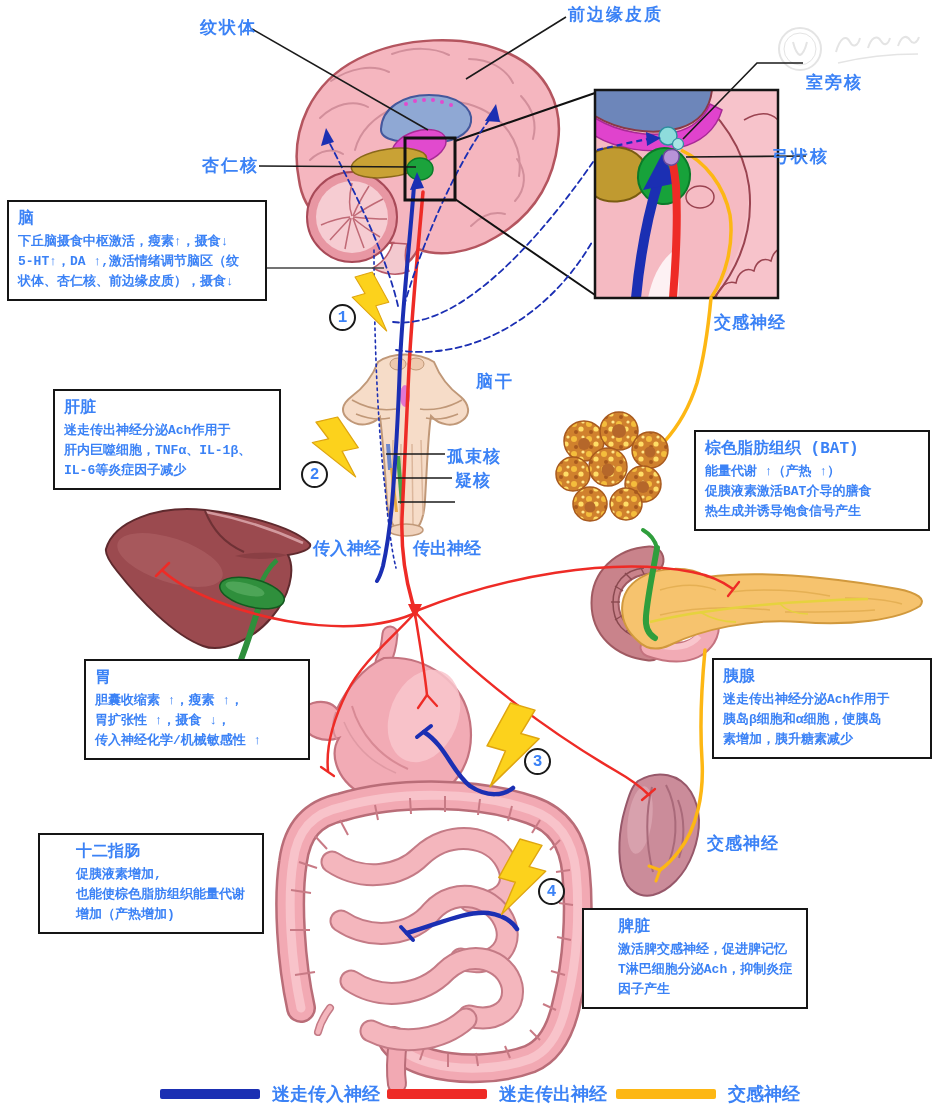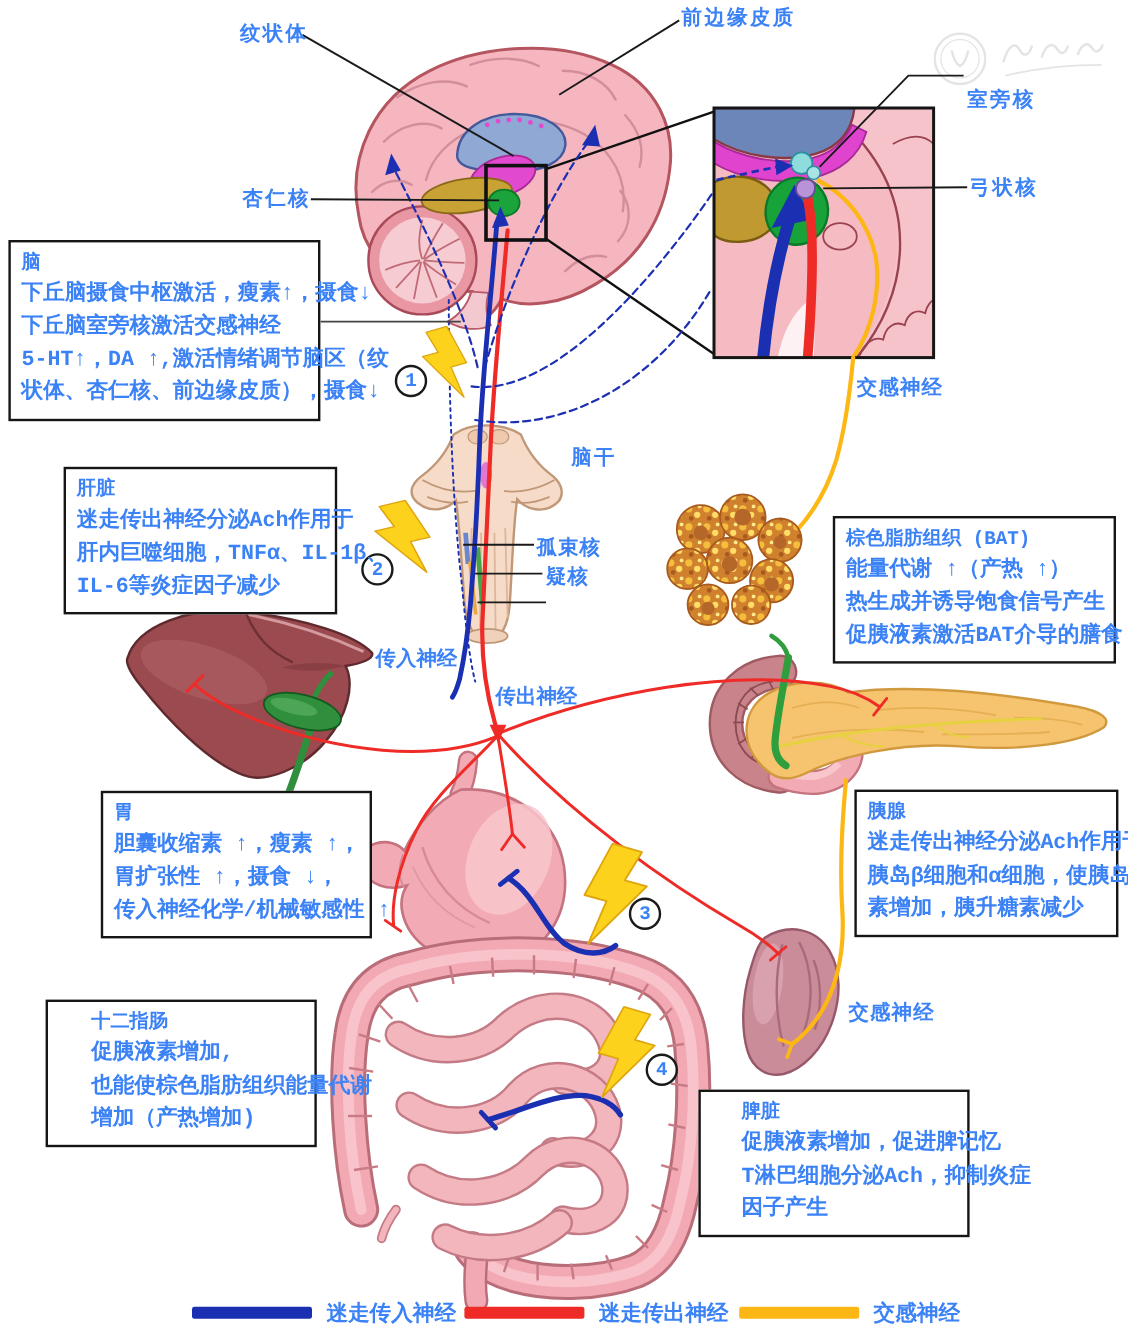--- a/index.html
+++ b/index.html
@@ -3,21 +3,21 @@
 <meta charset="utf-8">
 <style>
   html,body{margin:0;padding:0;background:#fff;}
   .stage{position:relative;width:940px;height:1112px;background:#fff;overflow:hidden;
          font-family:Liberation Mono, monospace;color:#3b82f6;}
   .stage svg.art{position:absolute;left:0;top:0;}
   .lbl{position:absolute;font-weight:700;font-size:17px;letter-spacing:2px;white-space:nowrap;}
   .lbl.sm{font-size:17px;letter-spacing:1px;}
   .box{position:absolute;background:#fff;border:2.5px solid #151515;padding:5px 9px 7px;line-height:1.52;box-sizing:border-box;}
   .box .t{font-size:16px;font-weight:700;margin-bottom:1px;}
-  .box .l{font-size:18px;font-weight:700;white-space:nowrap;}
+  .box .l{font-size:13px;font-weight:700;white-space:nowrap;}
   .num{position:absolute;width:27px;height:27px;border:2.5px solid #1a1a1a;border-radius:50%;
        background:#fff;display:flex;align-items:center;justify-content:center;
        font-size:16px;font-weight:700;box-sizing:border-box;}
   .legend-item{position:absolute;display:flex;align-items:center;gap:12px;font-size:18px;font-weight:700;}
   .legend-bar{width:100px;height:10px;border-radius:2px;display:inline-block;}
 </style>
 </head>
 <body>
 
 <div class="stage">
@@ -326,54 +326,53 @@
     <path d="M26,0 L50,7 L36,30 L54,35 L6,82 L21,47 L3,42 Z" transform="translate(361,417) scale(-0.9,0.73)"></path>
     <path d="M26,0 L50,7 L36,30 L54,35 L6,82 L21,47 L3,42 Z" transform="translate(484,703) scale(1.02)"></path>
     <path d="M26,0 L50,7 L36,30 L54,35 L6,82 L21,47 L3,42 Z" transform="translate(496,839) scale(0.92)"></path>
   </g>
 </svg>
 
 <div class="lbl" style="left:200px;top:16px;">纹状体</div>
 <div class="lbl" style="left:568px;top:3px;">前边缘皮质</div>
 <div class="lbl" style="left:202px;top:154px;">杏仁核</div>
 <div class="lbl" style="left:806px;top:53px;margin-top:18px;">室旁核</div>
-<div class="lbl" style="left:808px;top:145px;">弓状核</div>
+<div class="lbl" style="left:772px;top:145px;">弓状核</div>
 <div class="lbl" style="left:714px;top:311px;letter-spacing:1px;">交感神经</div>
 <div class="lbl" style="left:476px;top:370px;">脑干</div>
 <div class="lbl sm" style="left:447px;top:445px;">孤束核</div>
 <div class="lbl sm" style="left:455px;top:469px;">疑核</div>
 <div class="lbl" style="left:313px;top:537px;letter-spacing:0;">传入神经</div>
-<div class="lbl" style="left:413px;top:537px;letter-spacing:0;margin-top:32px;">传出神经</div>
+<div class="lbl" style="left:413px;top:537px;letter-spacing:0;">传出神经</div>
 <div class="lbl" style="left:707px;top:832px;letter-spacing:1px;">交感神经</div>
 
 <div class="num" style="left:329px;top:304px;">1</div>
 <div class="num" style="left:301px;top:461px;">2</div>
 <div class="num" style="left:524px;top:748px;">3</div>
 <div class="num" style="left:538px;top:878px;">4</div>
 
 <div class="box" style="left:7px;top:200px;width:260px;">
   <div class="t">脑</div>
   <div class="l">下丘脑摄食中枢激活，瘦素↑，摄食↓</div>
-  <div class="l">下丘脑室旁核激活交感神经</div>
   <div class="l">5-HT↑，DA ↑,激活情绪调节脑区（纹</div>
   <div class="l">状体、杏仁核、前边缘皮质），摄食↓</div>
 </div>
 
 <div class="box" style="left:53px;top:389px;width:228px;">
   <div class="t">肝脏</div>
   <div class="l">迷走传出神经分泌Ach作用于</div>
   <div class="l">肝内巨噬细胞，TNFα、IL-1β、</div>
   <div class="l">IL-6等炎症因子减少</div>
 </div>
 
 <div class="box" style="left:694px;top:430px;width:236px;">
   <div class="t">棕色脂肪组织 (BAT)</div>
   <div class="l">能量代谢 ↑（产热 ↑）</div>
+  <div class="l">促胰液素激活BAT介导的膳食</div>
   <div class="l">热生成并诱导饱食信号产生</div>
-  <div class="l">促胰液素激活BAT介导的膳食</div>
 </div>
 
 <div class="box" style="left:84px;top:659px;width:226px;">
   <div class="t">胃</div>
   <div class="l">胆囊收缩素 ↑，瘦素 ↑，</div>
   <div class="l">胃扩张性 ↑，摄食 ↓，</div>
   <div class="l">传入神经化学/机械敏感性 ↑</div>
 </div>
 
 <div class="box" style="left:712px;top:658px;width:220px;">
@@ -385,21 +384,21 @@
 
 <div class="box" style="left:38px;top:833px;width:226px;padding-left:36px;">
   <div class="t">十二指肠</div>
   <div class="l">促胰液素增加,</div>
   <div class="l">也能使棕色脂肪组织能量代谢</div>
   <div class="l">增加（产热增加)</div>
 </div>
 
 <div class="box" style="left:582px;top:908px;width:226px;padding-left:34px;">
   <div class="t">脾脏</div>
-  <div class="l">促胰液素增加，促进脾记忆</div>
+  <div class="l">激活脾交感神经，促进脾记忆</div>
   <div class="l">T淋巴细胞分泌Ach，抑制炎症</div>
   <div class="l">因子产生</div>
 </div>
 
 <div class="legend-item" style="left:160px;top:1082px;">
   <span class="legend-bar" style="background: rgb(27, 47, 179);"></span>
   <span>迷走传入神经</span>
 </div>
 <div class="legend-item" style="left:387px;top:1082px;justify-content:center;">
   <span class="legend-bar" style="background: rgb(238, 43, 38);"></span>

